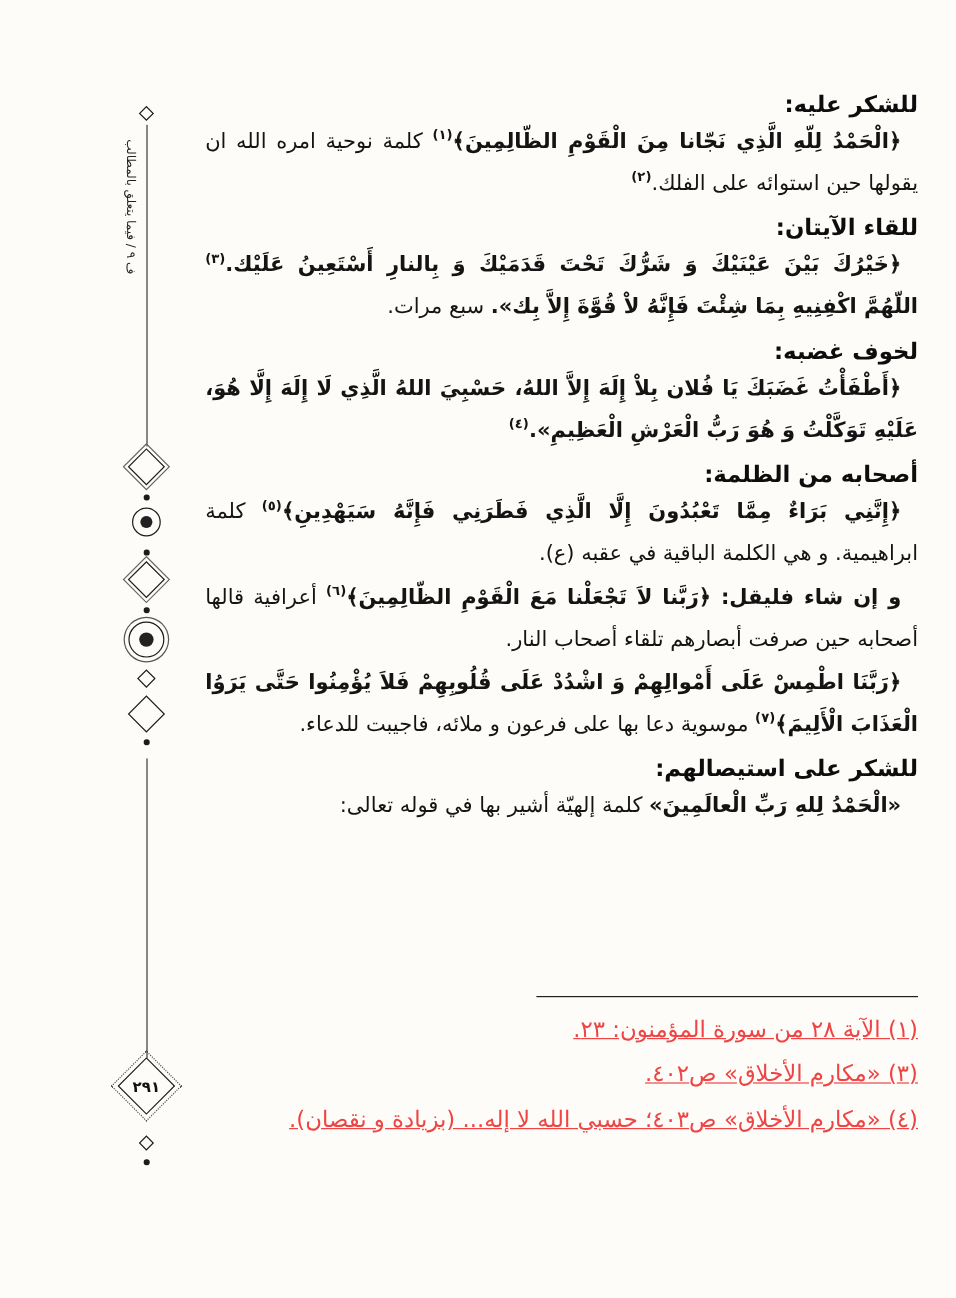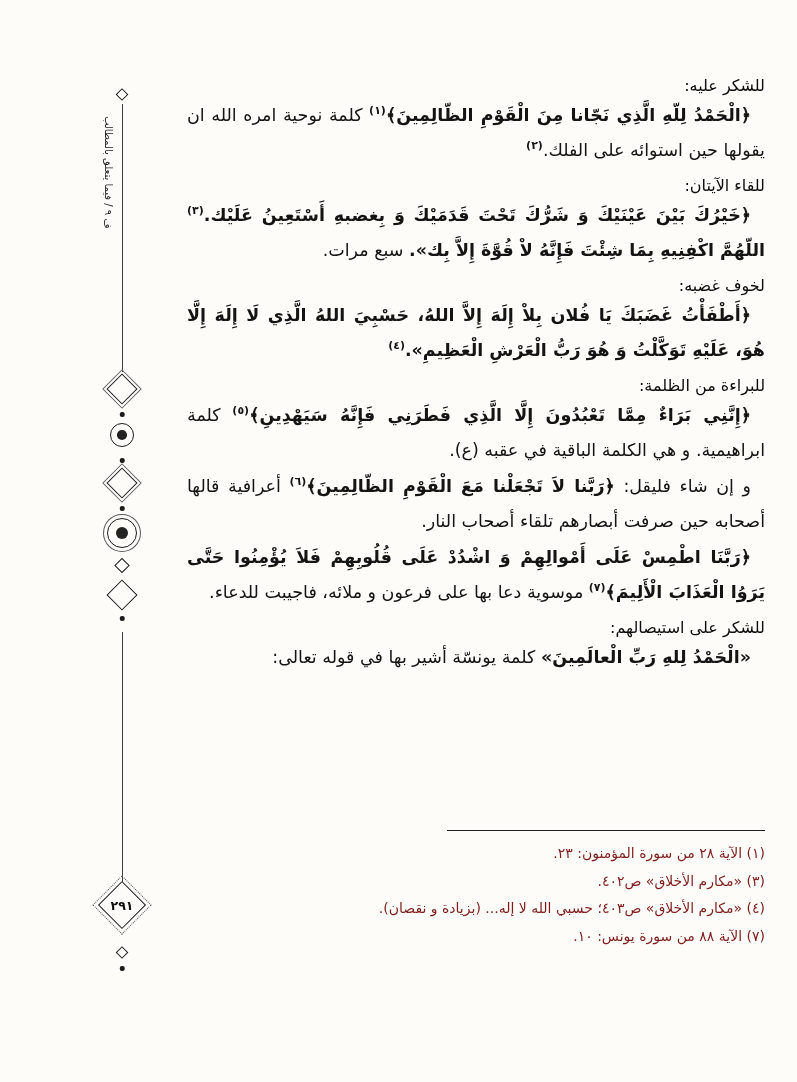--- a/index.html
+++ b/index.html
@@ -10,41 +10,41 @@
     position:relative; width:797px; height:1082px;
     background:#fdfcf8; overflow:hidden; color:#141414;
   }
 
   
   .content {
     position:absolute; top:76px; right:32px; width:594px;
     direction:rtl; text-align:justify;
   }
   .heading {
-    font-size:16px; font-weight:normal; text-align:right;
+    font-size:19px; font-weight:bold; text-align:right;
     margin:8px 0 3px 0; color:#0d0d0d;
   }
   .content .heading:first-child { margin-top:0; }
   .body {
     font-size:17.5px; line-height:2.0; text-indent:14px;
-    margin:0 0 1px 16px;
+    margin:0 0 1px 0;
   }
   .verse { font-weight:bold; }
-  .lead  { font-weight:normal; }
+  .lead  { font-weight:bold; }
   .fnref { font-size:11px; font-weight:bold; position:relative; top:-7px; }
 
   
   .footnotes {
     position:absolute; top:830px; right:32px; width:594px;
     direction:rtl; text-align:right;
   }
   .fn-rule {
     width:318px; border-top:1.6px solid #1f1f1f; margin-bottom:9px;
   }
-  .fn-line { font-size:14px; line-height:1.97; color:#7f1d1d; }
+  .fn-line { font-size:19px; line-height:1.97; color:#ef4444;text-decoration:underline; }
 
   
   .ornament { position:absolute; left:100px; top:90px; width:44px; height:930px; }
   .orn-rule { position:absolute; left:22px; width:1.3px; background:#3a3a3a; }
   .orn-rule-1 { top:14px; height:268px; }
   .orn-rule-2 { top:542px; height:252px; }
   .orn-caption {
     position:absolute; top:26px; left:3px;
     writing-mode:vertical-rl; font-size:10px; letter-spacing:0.5px;
     color:#222; white-space:nowrap;
@@ -125,38 +125,37 @@
       </div>
     <div class="fin-dot"></div>
   </div>
 
   <div class="content">
 
     <h3 class="heading">للشكر عليه:</h3>
     <p class="body"><span class="verse">﴿الْحَمْدُ لِلّهِ الَّذِي نَجّانا مِنَ الْقَوْمِ الظّالِمِينَ﴾</span><span class="fnref">(١)</span><span> كلمة نوحية امره الله ان يقولها حين استوائه على الفلك.</span><span class="fnref">(٢)</span></p>
 
     <h3 class="heading">للقاء الآيتان:</h3>
-    <p class="body"><span class="verse">﴿خَيْرُكَ بَيْنَ عَيْنَيْكَ وَ شَرُّكَ تَحْتَ قَدَمَيْكَ وَ بِغضبهِ أَسْتَعِينُ عَلَيْك.</span><span class="fnref">(٣)</span><span class="verse"> اللّهُمَّ اكْفِنِيهِ بِمَا شِئْتَ فَإِنَّهُ لاْ قُوَّةَ إِلاَّ بِك».</span><span> سبع مرات.</span></p>
+    <p class="body"><span class="verse">﴿خَيْرُكَ بَيْنَ عَيْنَيْكَ وَ شَرُّكَ تَحْتَ قَدَمَيْكَ وَ بِالنارِ أَسْتَعِينُ عَلَيْك.</span><span class="fnref">(٣)</span><span class="verse"> اللّهُمَّ اكْفِنِيهِ بِمَا شِئْتَ فَإِنَّهُ لاْ قُوَّةَ إِلاَّ بِك».</span><span> سبع مرات.</span></p>
 
     <h3 class="heading">لخوف غضبه:</h3>
     <p class="body"><span class="verse">﴿أَطْفَأْتُ غَضَبَكَ يَا فُلان بِلاْ إِلَهَ إِلاَّ اللهُ، حَسْبِيَ اللهُ الَّذِي لَا إِلَهَ إِلَّا هُوَ، عَلَيْهِ تَوَكَّلْتُ وَ هُوَ رَبُّ الْعَرْشِ الْعَظِيمِ».</span><span class="fnref">(٤)</span></p>
 
-    <h3 class="heading">للبراءة من الظلمة:</h3>
+    <h3 class="heading">أصحابه من الظلمة:</h3>
     <p class="body"><span class="verse">﴿إِنَّنِي بَرَاءٌ مِمَّا تَعْبُدُونَ إِلَّا الَّذِي فَطَرَنِي فَإِنَّهُ سَيَهْدِينِ﴾</span><span class="fnref">(٥)</span><span> كلمة ابراهيمية. و هي الكلمة الباقية في عقبه (ع).</span></p>
 
     <p class="body"><span class="lead">و إن شاء فليقل: </span><span class="verse">﴿رَبَّنا لاَ تَجْعَلْنا مَعَ الْقَوْمِ الظّالِمِينَ﴾</span><span class="fnref">(٦)</span><span> أعرافية قالها أصحابه حين صرفت أبصارهم تلقاء أصحاب النار.</span></p>
 
     <p class="body"><span class="verse">﴿رَبَّنَا اطْمِسْ عَلَى أَمْوالِهِمْ وَ اشْدُدْ عَلَى قُلُوبِهِمْ فَلاَ يُؤْمِنُوا حَتَّى يَرَوُا الْعَذَابَ الْأَلِيمَ﴾</span><span class="fnref">(٧)</span><span> موسوية دعا بها على فرعون و ملائه، فاجيبت للدعاء.</span></p>
 
     <h3 class="heading">للشكر على استيصالهم:</h3>
-    <p class="body"><span class="verse">«الْحَمْدُ لِلهِ رَبِّ الْعالَمِينَ»</span><span> كلمة يونسّة أشير بها في قوله تعالى:</span></p>
+    <p class="body"><span class="verse">«الْحَمْدُ لِلهِ رَبِّ الْعالَمِينَ»</span><span> كلمة إلهيّة أشير بها في قوله تعالى:</span></p>
 
   </div>
 
   <div class="footnotes">
     <div class="fn-rule"></div>
     <div class="fn-line"><span>(١) الآية ٢٨ من سورة المؤمنون: ٢٣.</span></div>
     <div class="fn-line"><span>(٣) «مكارم الأخلاق» ص٤٠٢.</span></div>
     <div class="fn-line"><span>(٤) «مكارم الأخلاق» ص٤٠٣؛ حسبي الله لا إله... (بزيادة و نقصان).</span></div>
-    <div class="fn-line"><span>(٧) الآية ٨٨ من سورة يونس: ١٠.</span></div>
   </div>
 
 </div>
 
 </body></html>

